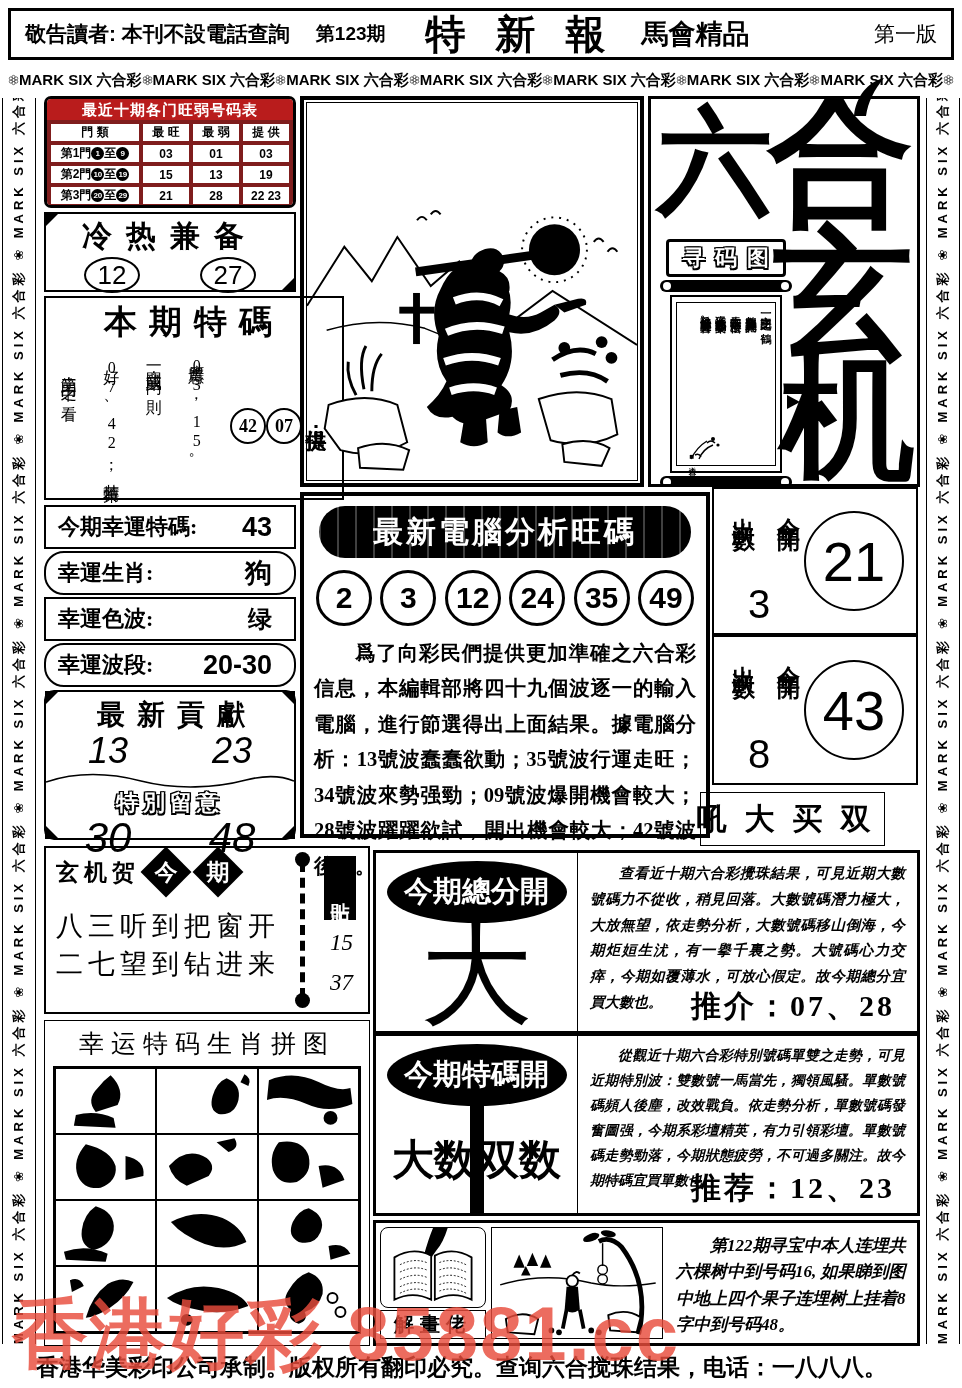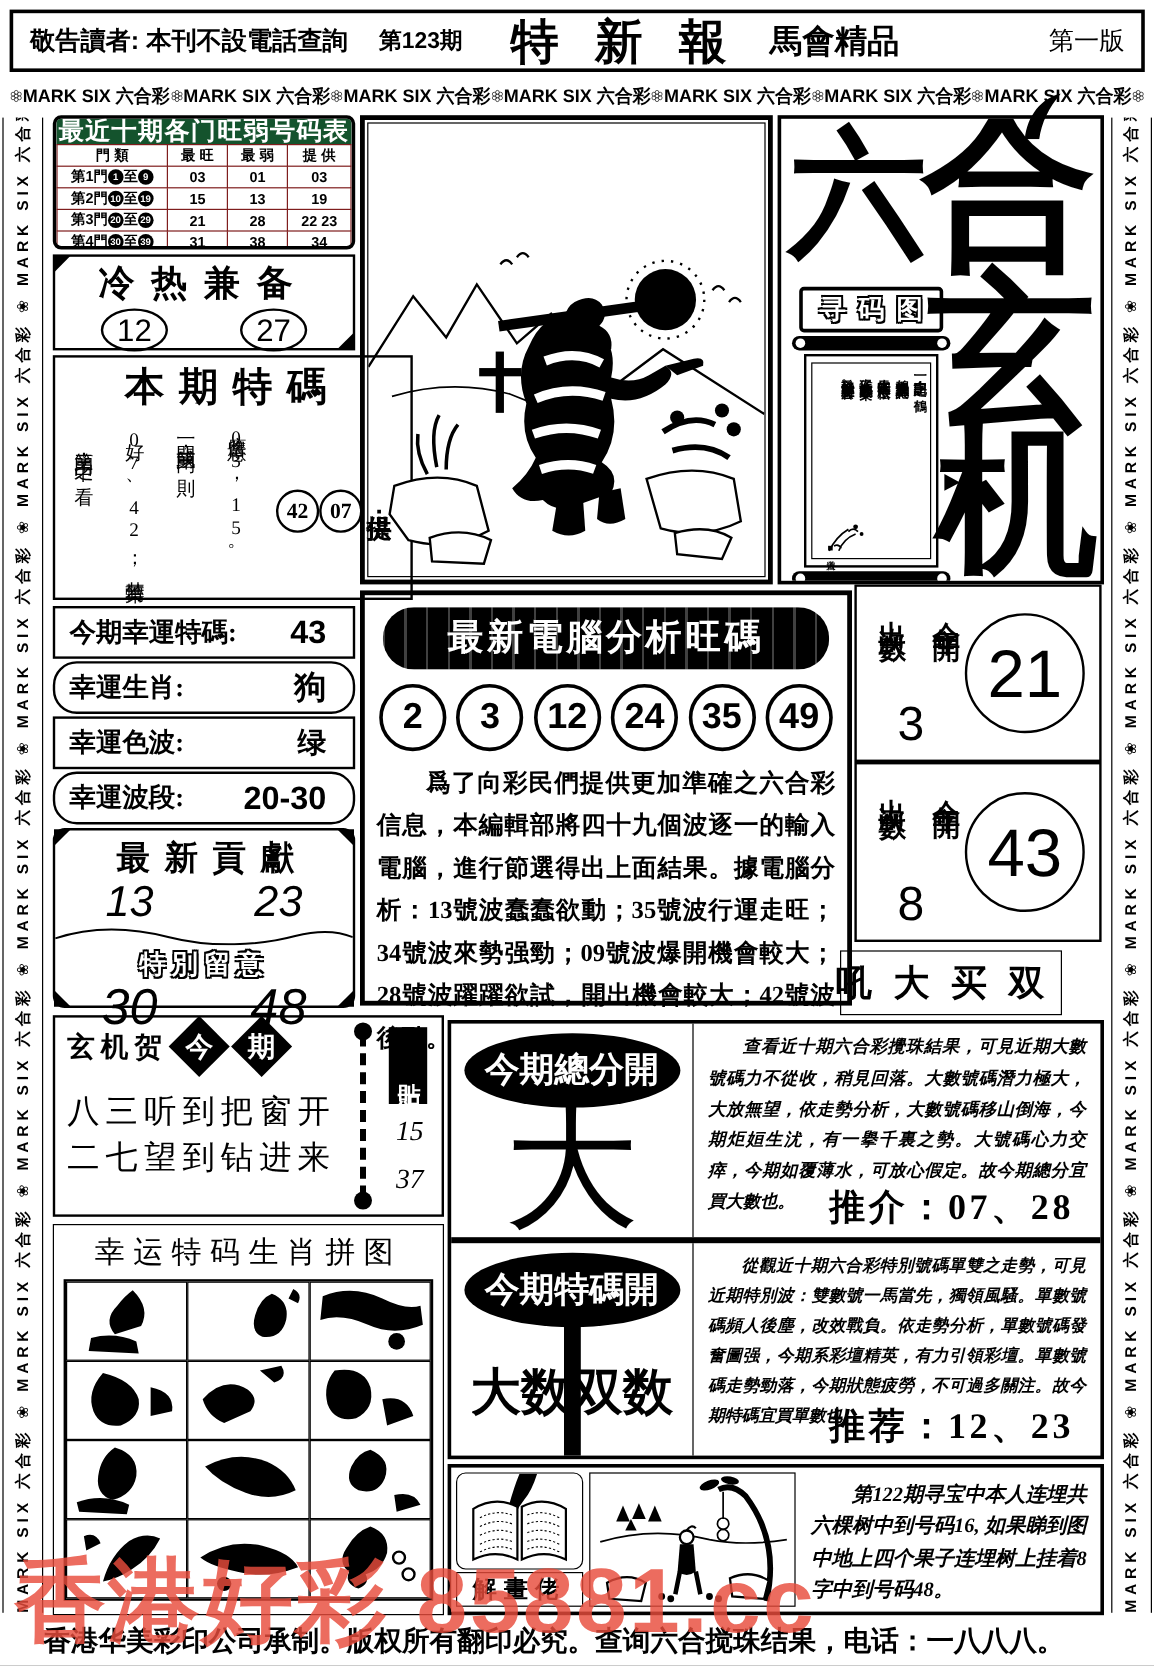--- a/index.html
+++ b/index.html
@@ -32,23 +32,23 @@
   
   .abs { position:absolute; }
   .wedge { position:absolute; width:0; height:0; border-style:solid; }
   .w-tl { left:-1px; top:-1px; border-width:14px 14px 0 0; border-color:#000 transparent transparent transparent; }
   .w-tr { right:-1px; top:-1px; border-width:0 14px 14px 0; border-color:transparent #000 transparent transparent; }
   .w-bl { left:-1px; bottom:-1px; border-width:14px 0 0 14px; border-color:transparent transparent transparent #000; }
   .w-br { right:-1px; bottom:-1px; border-width:0 0 14px 14px; border-color:transparent transparent #000 transparent; }
 
   
   .table-box { left:44px; top:96px; width:252px; height:112px; border:3px solid #000; border-radius:7px; overflow:hidden; }
-  .tb-title { background:#14532d; color:#fff; font-size:21px; font-weight:bold; text-align:center; height:21px; line-height:21px; letter-spacing:1px; }
+  .tb-title { background:#b91c1c; color:#fff; font-size:15px; font-weight:bold; text-align:center; height:21px; line-height:21px; letter-spacing:1px; }
   .tb-table { width:100%; border-collapse:collapse; font-size:12px; font-weight:bold; }
-  .tb-table td { border:1px solid #7f1d1d; text-align:center; height:14px; padding:0; white-space:nowrap; }
+  .tb-table td { border:4px solid #7f1d1d; text-align:center; height:14px; padding:0; white-space:nowrap; }
   .mini-c { display:inline-block; min-width:13px; height:13px; border-radius:7px; background:#000; color:#fff;
     font-size:8px; line-height:13px; text-align:center; padding:0 1px; vertical-align:middle; }
 
   
   .coldhot-box { left:44px; top:212px; width:252px; height:80px; border:2px solid #000; text-align:center; }
   .ch-title { font-family:"Liberation Serif",serif; font-size:30px; font-weight:bold; letter-spacing:14px; margin-top:2px; white-space:nowrap; }
   .ch-circles { display:flex; justify-content:center; gap:60px; margin-top:0; }
   .ch-circle { width:56px; height:36px; border:2px solid #000; border-radius:50%; font-size:26px; line-height:33px; text-align:center; }
 
   

